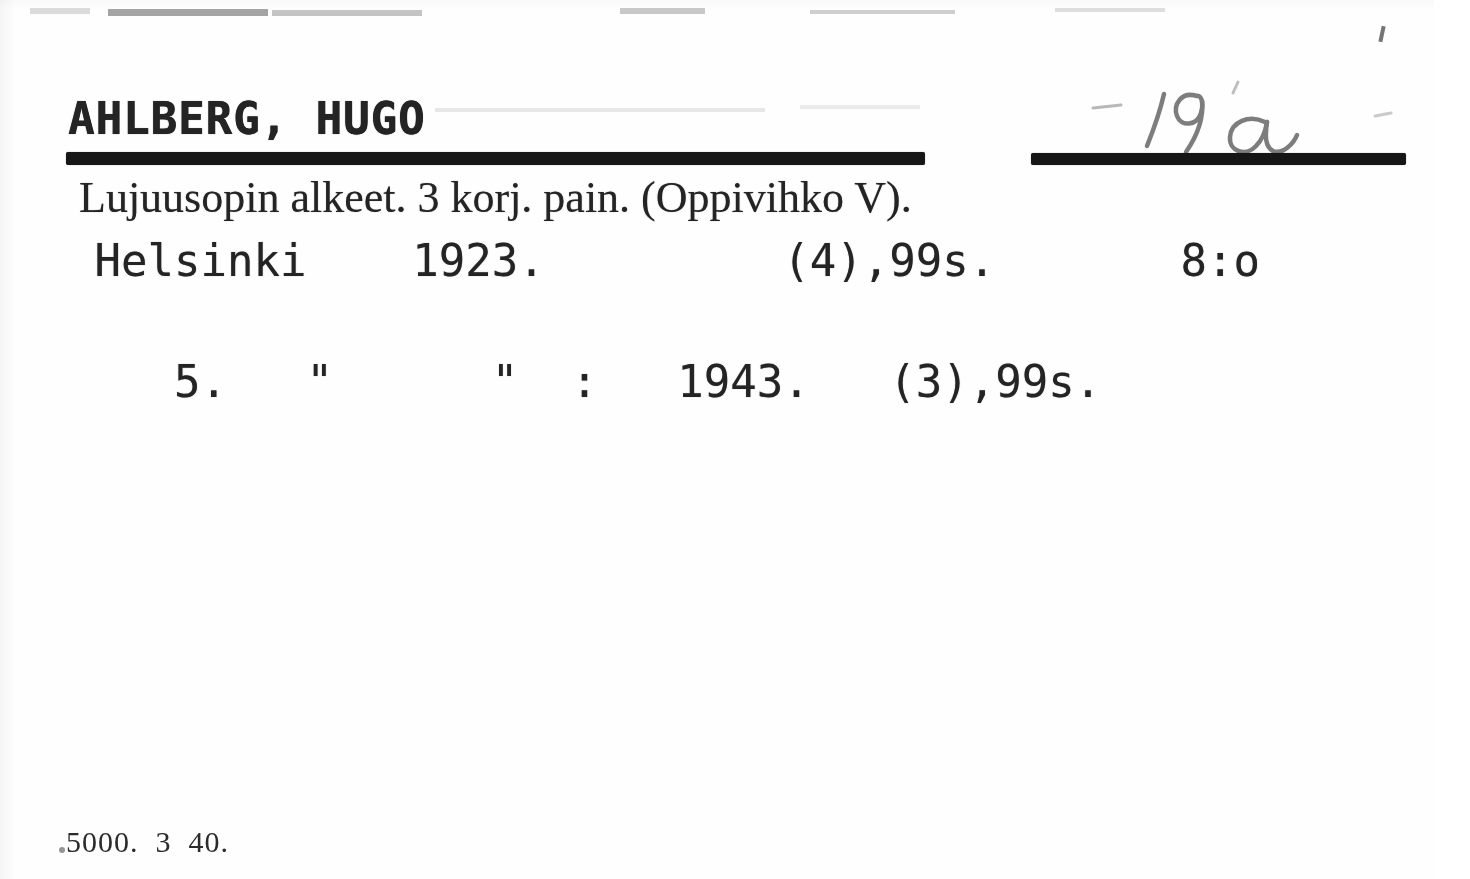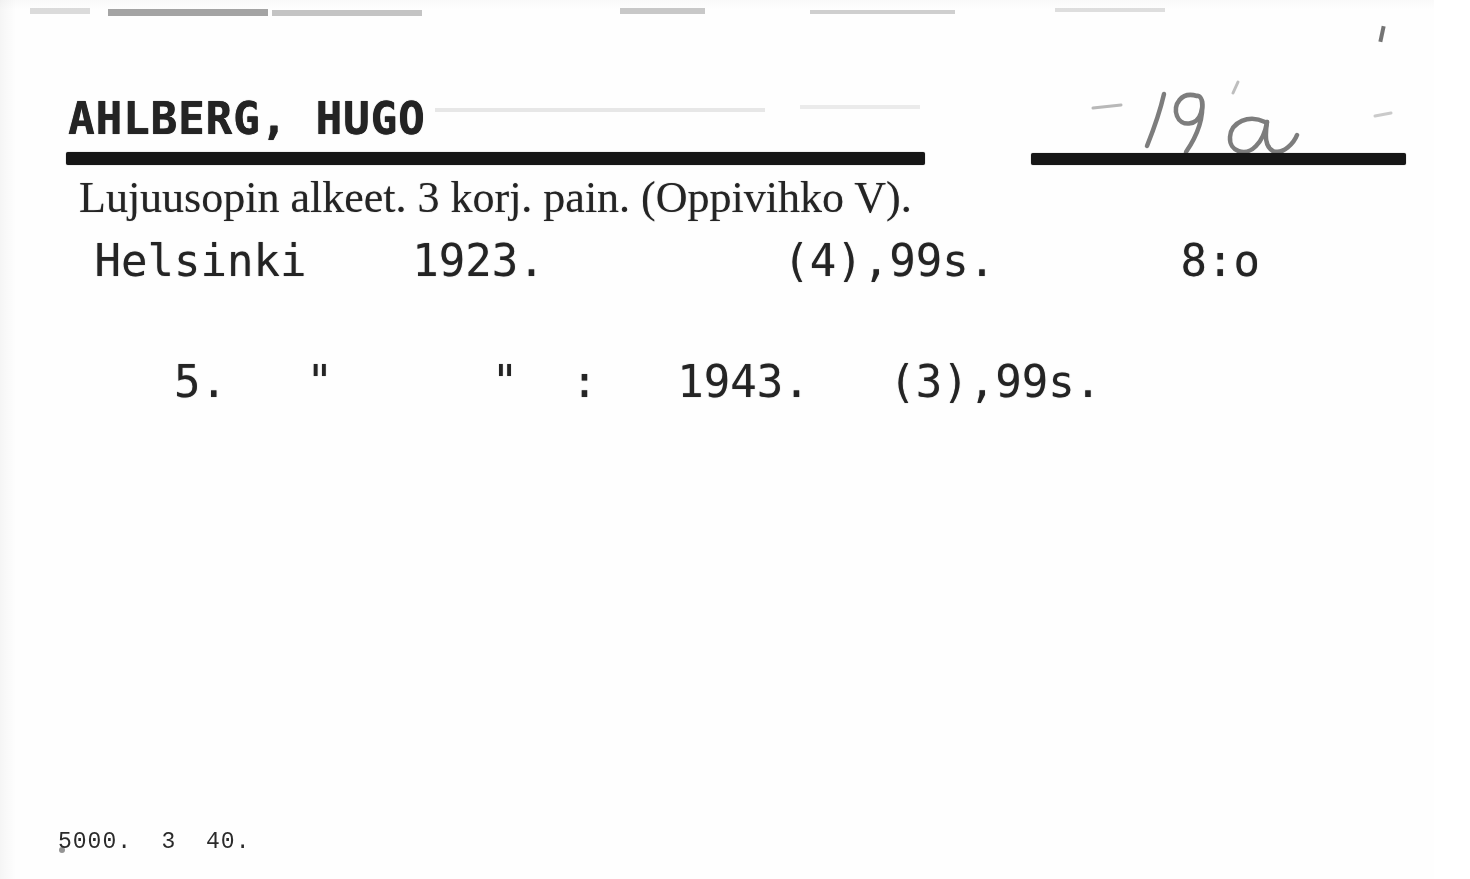--- a/index.html
+++ b/index.html
@@ -56,24 +56,24 @@
     height: 110px;
   }
   .hand-note .sr-text {
     position: absolute;
     left: 0; top: 0;
     opacity: 0;
     font-size: 4px;
   }
   .footer-code {
     position: absolute;
-    left: 58px;
+    left: 66px;
     top: 822px;
-    font-family: Liberation Mono, monospace;
-    font-size: 23px;
+    font-family: Liberation Serif, serif;
+    font-size: 30px;
     line-height: 40px;
     color: #2b2b2b;
     letter-spacing: 1px;
     white-space: pre;
   }
   .artifact {
     position: absolute;
     filter: blur(0.6px);
     pointer-events: none;
   }

